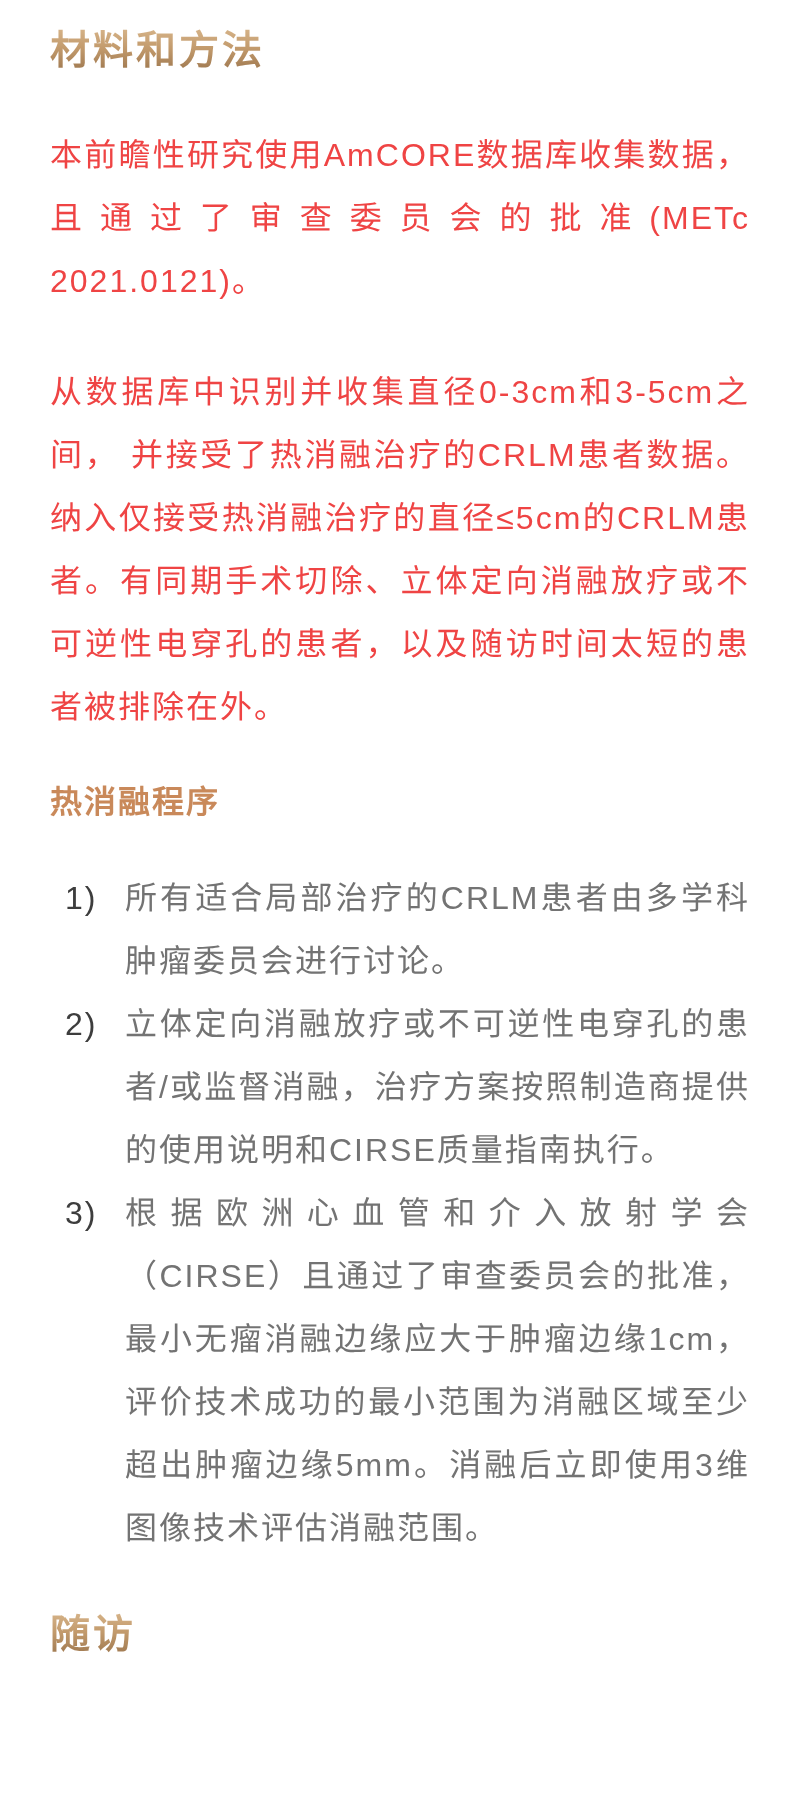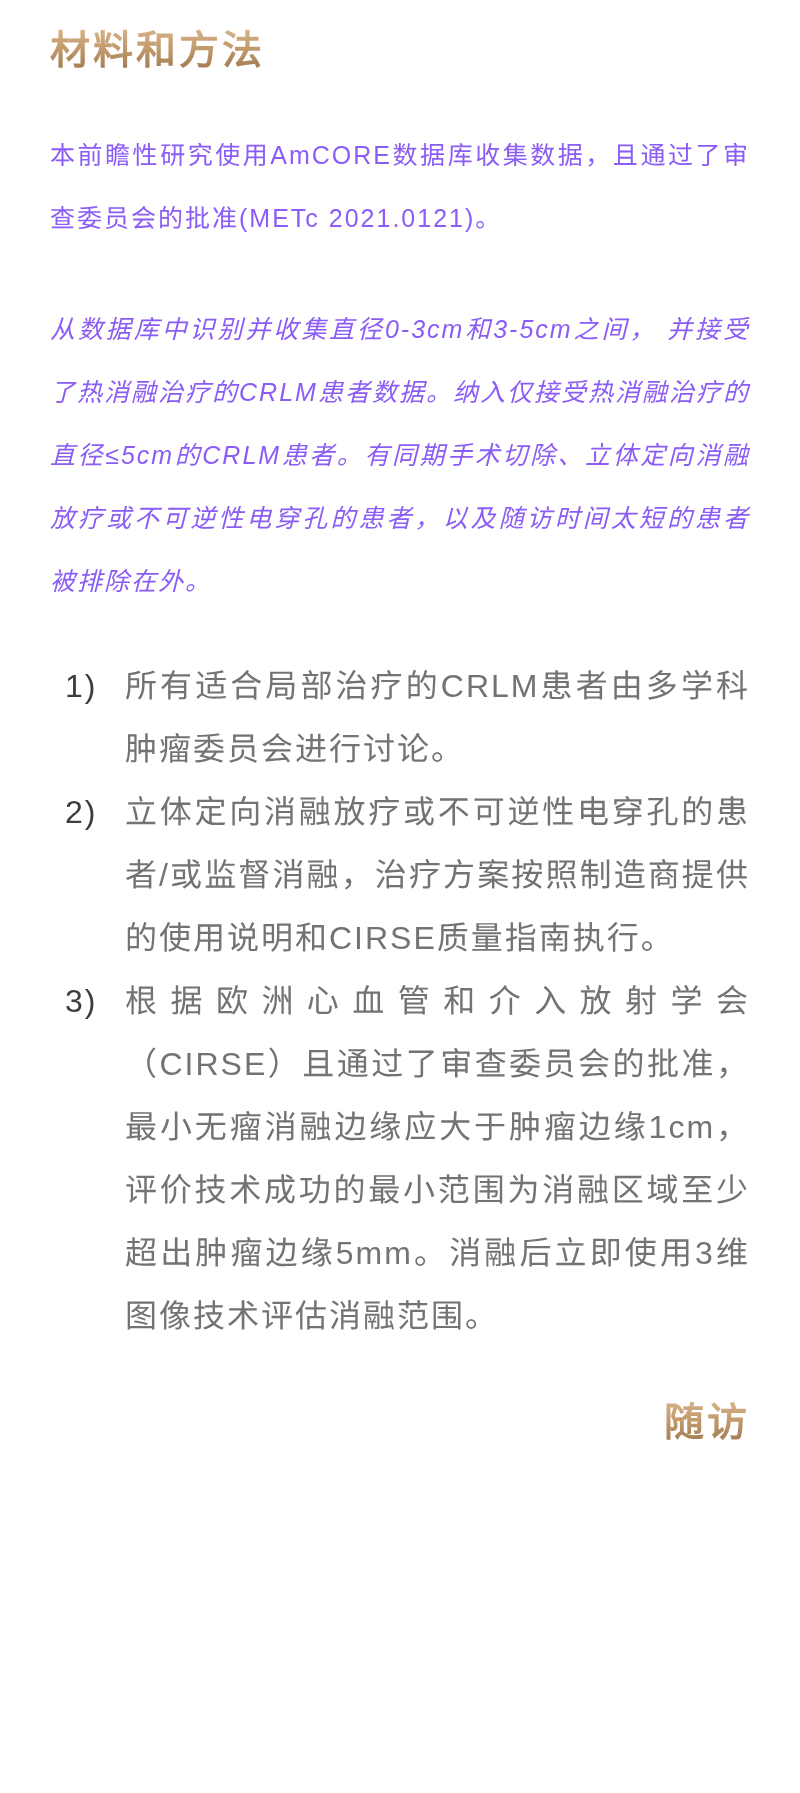--- a/index.html
+++ b/index.html
@@ -25,43 +25,43 @@
     font-weight: 700;
     font-size: 40px;
     line-height: 50px;
     letter-spacing: 3px;
     background: linear-gradient(180deg, #d8b68c 0%, #c29a6c 45%, #97714a 100%);
     -webkit-background-clip: text;
     background-clip: text;
     color: transparent;
   }
   .section-heading.first { margin-top: 26px; }
-  .section-heading.last  { margin-top: 50px; text-align: right; }
+  .section-heading.last  { margin-top: 50px; }
   
   .sub-heading {
     margin: 0;
     font-size: 32px;
     line-height: 46px;
     font-weight: 700;
     letter-spacing: 2px;
     color: #c9895a;
   }
   .sub-heading.sh1 { margin-top: 54px; }
   .sub-heading.sh2 { margin-top: 40px; }
   
   .body-text {
     margin: 0;
-    font-size: 25px;
+    font-size: 32px;
     line-height: 63px;
     letter-spacing: 2px;
-    color: #8b5cf6;
+    color: #ef4444;
     text-align: justify;
   }
   .para-intro  { margin-top: 48px; }
-  .para-select { margin-top: 48px; font-style: italic; }
+  .para-select { margin-top: 48px; }
   
   .steps-list {
     margin: 42px 0 0 0;
     padding: 0 0 0 15px;
     list-style: none;
   }
   .step-item {
     display: flex;
     align-items: flex-start;
   }
@@ -88,20 +88,21 @@
 
 <div class="page">
 
   <h1 class="section-heading first">材料和方法</h1>
 
   <p class="body-text para-intro">本前瞻性研究使用AmCORE数据库收集数据，且通过了审查委员会的批准(METc 2021.0121)。</p>
 
 
   <p class="body-text para-select">从数据库中识别并收集直径0-3cm和3-5cm之间， 并接受了热消融治疗的CRLM患者数据。纳入仅接受热消融治疗的直径≤5cm的CRLM患者。有同期手术切除、立体定向消融放疗或不可逆性电穿孔的患者，以及随访时间太短的患者被排除在外。</p>
 
+  <h2 class="sub-heading sh2">热消融程序</h2>
 
   <ol class="steps-list">
     <li class="step-item">
       <span class="step-marker">1)</span>
       <p class="step-text">所有适合局部治疗的CRLM患者由多学科肿瘤委员会进行讨论。</p>
     </li>
     <li class="step-item">
       <span class="step-marker">2)</span>
       <p class="step-text">立体定向消融放疗或不可逆性电穿孔的患者/或监督消融，治疗方案按照制造商提供的使用说明和CIRSE质量指南执行。</p>
     </li>

